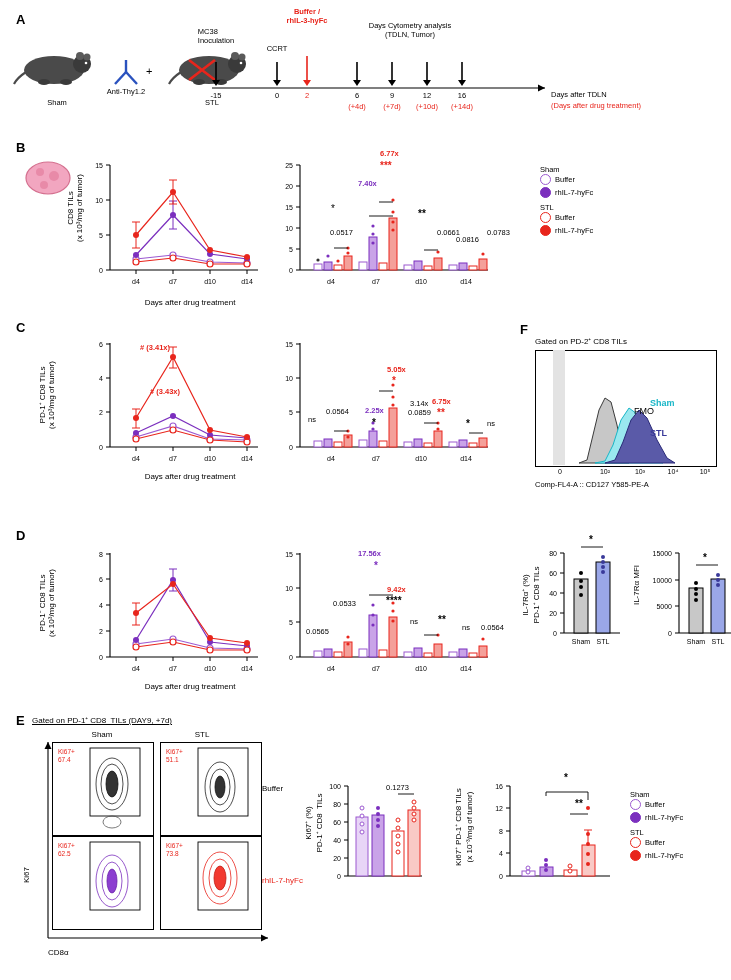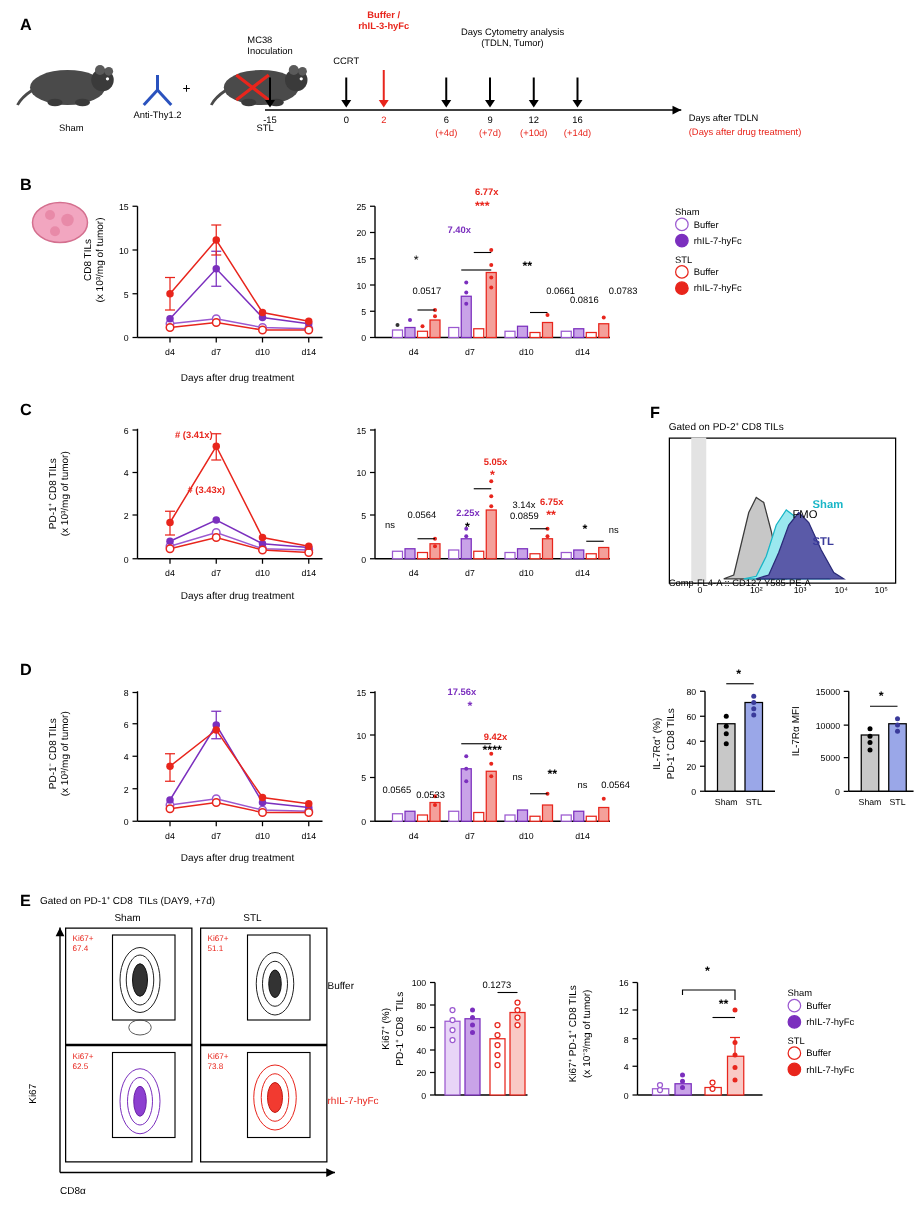--- a/index.html
+++ b/index.html
@@ -520,21 +520,21 @@
     <circle cx="115" cy="76" r="1.6" fill="#e8251c"></circle>
     <circle cx="160" cy="90" r="1.6" fill="#e8251c"></circle>
       <circle cx="205" cy="94" r="1.6" fill="#e8251c"></circle>
   </g>
   <g class="sigline">
     <line x1="91" y1="50" x2="115" y2="50"></line>
     <line x1="146" y1="90" x2="160" y2="90"></line>
   </g>
 </svg>
 <div class="lbl" style="left:306px;top:628px;">0.0565</div>
-<div class="lbl" style="left:333px;top:632px;">0.0533</div>
+<div class="lbl" style="left:333px;top:600px;">0.0533</div>
 <div class="lbl purple bold" style="left:358px;top:550px;">17.56x</div>
 <div class="lbl purple bold" style="left:374px;top:560px;font-size:10px;">*</div>
 <div class="lbl red bold" style="left:387px;top:586px;">9.42x</div>
 <div class="lbl bold" style="left:386px;top:595px;font-size:10px;">****</div>
 <div class="lbl" style="left:410px;top:618px;">ns</div>
 <div class="lbl bold" style="left:438px;top:614px;font-size:10px;">**</div>
 <div class="lbl" style="left:462px;top:624px;">ns</div>
 <div class="lbl" style="left:481px;top:624px;">0.0564</div>
 
 <div class="panel-letter" style="left:520px;top:322px;">F</div>
@@ -554,21 +554,21 @@
 <div class="lbl" style="left:634px;top:372px;font-size:9px;margin-top:34px;">FMO</div>
 <div class="lbl" style="left:650px;top:398px;font-size:9px;color:#19b6c7;font-weight:bold;">Sham</div>
 <div class="lbl" style="left:650px;top:428px;font-size:9px;color:#3a3a9a;font-weight:bold;">STL</div>
 <svg style="left:535px;top:465px;" width="180" height="14">
   <text class="tl" x="25" y="9" text-anchor="middle">0</text>
   <text class="tl" x="70" y="9" text-anchor="middle">10²</text>
   <text class="tl" x="105" y="9" text-anchor="middle">10³</text>
   <text class="tl" x="138" y="9" text-anchor="middle">10⁴</text>
   <text class="tl" x="170" y="9" text-anchor="middle">10⁵</text>
 </svg>
-<div class="lbl" style="left:535px;top:463px;font-size:7.5px;">Comp-FL4-A :: CD127 Y585-PE-A</div>
+<div class="lbl" style="left:535px;top:481px;font-size:7.5px;">Comp-FL4-A :: CD127 Y585-PE-A</div>
 
 <div class="vert" style="left:519px;top:650px;width:110px;">IL-7Rα⁺ (%)
 PD-1⁺ CD8 TILs</div>
 <svg style="left:538px;top:545px;" width="90" height="110">
   <line class="axis" x1="26" y1="8" x2="26" y2="88"></line>
   <line class="axis" x1="26" y1="88" x2="82" y2="88"></line>
   <g class="tick">
     <line x1="26" y1="88" x2="22" y2="88"></line>
       <line x1="26" y1="68" x2="22" y2="68"></line>
     <line x1="26" y1="48" x2="22" y2="48"></line>
@@ -627,21 +627,21 @@
       <circle cx="73" cy="35" r="2"></circle>
       <circle cx="73" cy="40" r="2"></circle>
   </g>
   <line class="sigline" x1="51" y1="20" x2="73" y2="20"></line>
   <text class="tl" x="51" y="99" text-anchor="middle">Sham</text>
   <text class="tl" x="73" y="99" text-anchor="middle">STL</text>
 </svg>
 <div class="lbl bold" style="left:703px;top:552px;font-size:10px;">*</div>
 
 <div class="panel-letter" style="left:16px;top:713px;">E</div>
-<div class="lbl" style="left:32px;top:716px;font-size:8px;">Gated on PD-1⁺ CD8  TILs (DAY9, +7d)</div>
+<div class="lbl" style="left:32px;top:716px;font-size:8px;text-decoration:underline;">Gated on PD-1⁺ CD8  TILs (DAY9, +7d)</div>
 
 <div class="lbl c" style="left:102px;top:730px;font-size:8px;">Sham</div>
 <div class="lbl c" style="left:202px;top:730px;font-size:8px;">STL</div>
 <div class="lbl" style="left:262px;top:784px;font-size:8px;">Buffer</div>
 <div class="lbl red" style="left:262px;top:876px;font-size:8px;">rhIL-7-hyFc</div>
 
 <div class="box" style="left:52px;top:742px;width:100px;height:92px;"></div>
 <svg style="left:52px;top:742px;" width="100" height="92">
   <rect x="38" y="6" width="50" height="68" fill="none" stroke="#000" stroke-width="0.9"></rect>
   <ellipse cx="60" cy="42" rx="16" ry="26" fill="none" stroke="#222" stroke-width="0.8"></ellipse>

